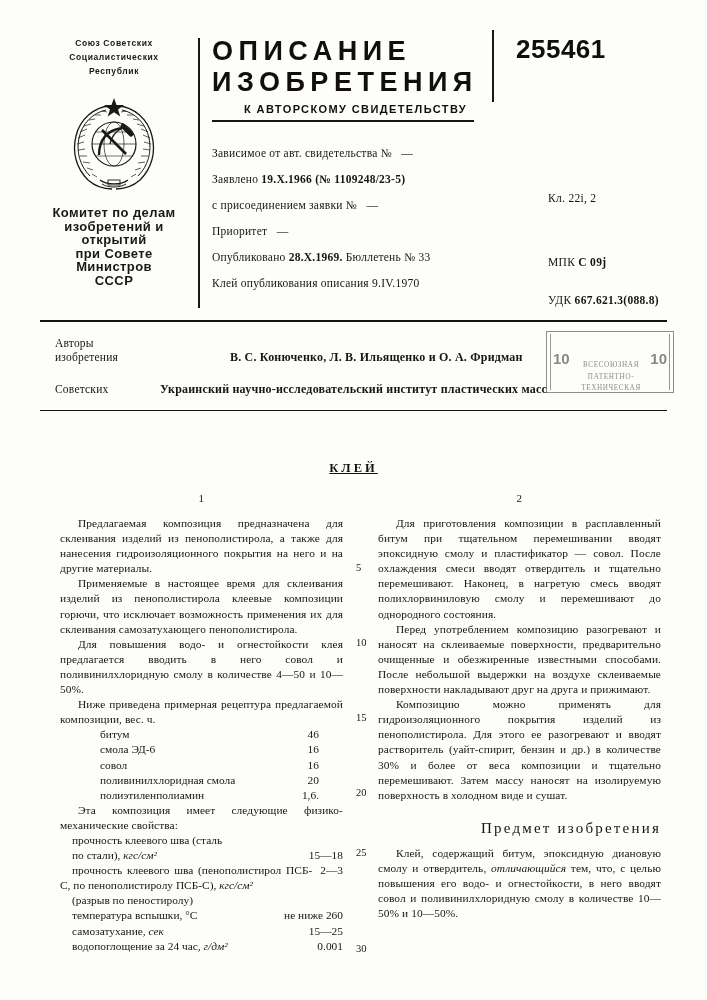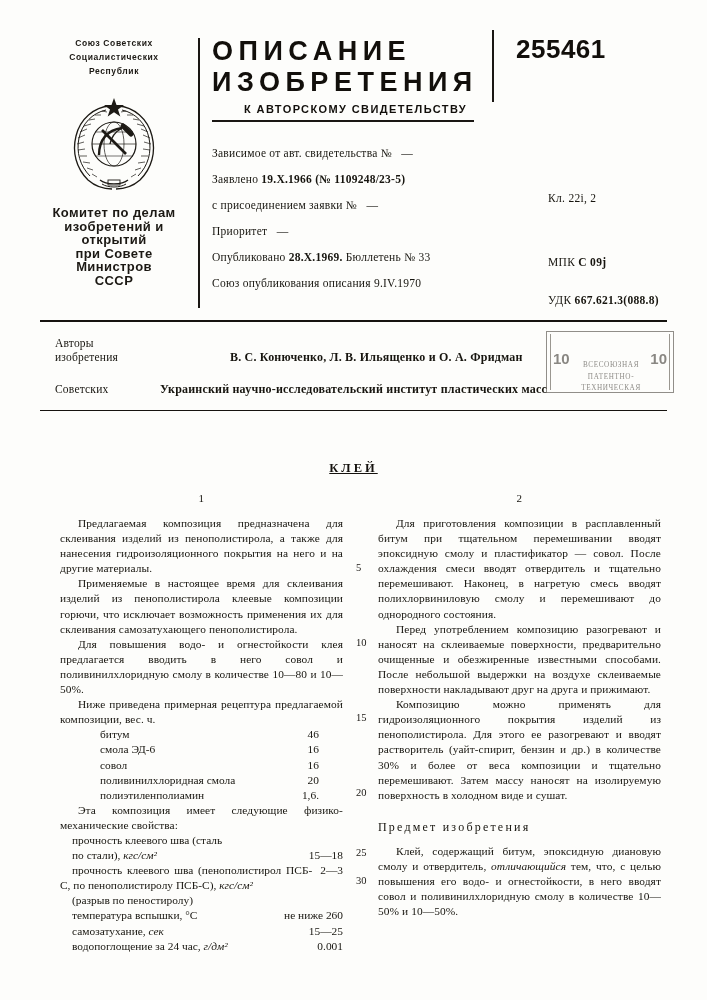--- a/index.html
+++ b/index.html
@@ -145,21 +145,21 @@
 
   .proplist{margin:0;padding:0;list-style:none;}
   .proplist li{
     font-size:11.4px;line-height:15.1px;position:relative;
     text-align:justify;
   }
   .proplist li .pv{float:right;margin-left:8px;}
   .sub-ind{padding-left:12px;}
 
   .subhead{
-    text-align:left;font-size:12px;letter-spacing:2.2px;
+    text-align:right;font-size:15px;letter-spacing:2.2px;
     margin:17px 0 9px 0;
   }
 
   .marginnum{
     position:absolute;left:356px;font-size:10.5px;color:#1a1713;
   }
 </style>
 </head>
 <body>
 
@@ -270,21 +270,21 @@
       <div class="biblio-row">
         <span>Приоритет</span>
         &nbsp;&nbsp;<span>—</span>
       </div>
       <div class="biblio-row">
         <span>Опубликовано</span>
         <b>28.X.1969.</b>
         <span>Бюллетень № 33</span>
       </div>
       <div class="biblio-row">
-        <span>Союз опубликования описания</span>
+        <span>Клей опубликования описания</span>
         <span>9.IV.1970</span>
       </div>
     </div>
 
     <div class="classcol">
       <div class="cl-row cl-kl">
         <span>Кл.</span>
         <span>22i, 2</span>
       </div>
       <div class="cl-row cl-mpk">
@@ -324,21 +324,21 @@
 
   <div class="hr-second"></div>
 
   <div class="doctitle">КЛЕЙ</div>
 
   <div class="col col-left">
     <div class="colnum">1</div>
 
     <p class="ind">Предлагаемая композиция предназначена для склеивания изделий из пенополистирола, а также для нанесения гидроизоляционного покрытия на него и на другие материалы.</p>
     <p class="ind">Применяемые в настоящее время для склеивания изделий из пенополистирола клеевые композиции горючи, что исключает возможность применения их для склеивания самозатухающего пенополистирола.</p>
-    <p class="ind">Для повышения водо- и огнестойкости клея предлагается вводить в него совол и поливинилхлоридную смолу в количестве 10—80 и 10—50%.</p>
+    <p class="ind">Для повышения водо- и огнестойкости клея предлагается вводить в него совол и поливинилхлоридную смолу в количестве 4—50 и 10—50%.</p>
     <p class="ind">Ниже приведена примерная рецептура предлагаемой композиции, вес. ч.</p>
 
     <ul class="reclist">
       <li>
         <span>битум</span>
         <span class="val">46</span>
       </li>
       <li>
         <span>смола ЭД-6</span>
         <span class="val">16</span>
@@ -403,15 +403,15 @@
     <div class="subhead">Предмет изобретения</div>
 
     <p class="ind"><span>Клей, содержащий битум, эпоксидную диановую смолу и отвердитель, </span><i>отличающийся</i><span> тем, что, с целью повышения его водо- и огнестойкости, в него вводят совол и поливинилхлоридную смолу в количестве 10—50% и 10—50%.</span></p>
   </div>
 
   <div class="marginnum" style="top:562px;">5</div>
   <div class="marginnum" style="top:637px;">10</div>
   <div class="marginnum" style="top:712px;">15</div>
   <div class="marginnum" style="top:787px;">20</div>
   <div class="marginnum" style="top:847px;">25</div>
-  <div class="marginnum" style="top:875px;">30</div>
+  <div class="marginnum" style="top:943px;">30</div>
 
 </div>
 
 </body></html>

